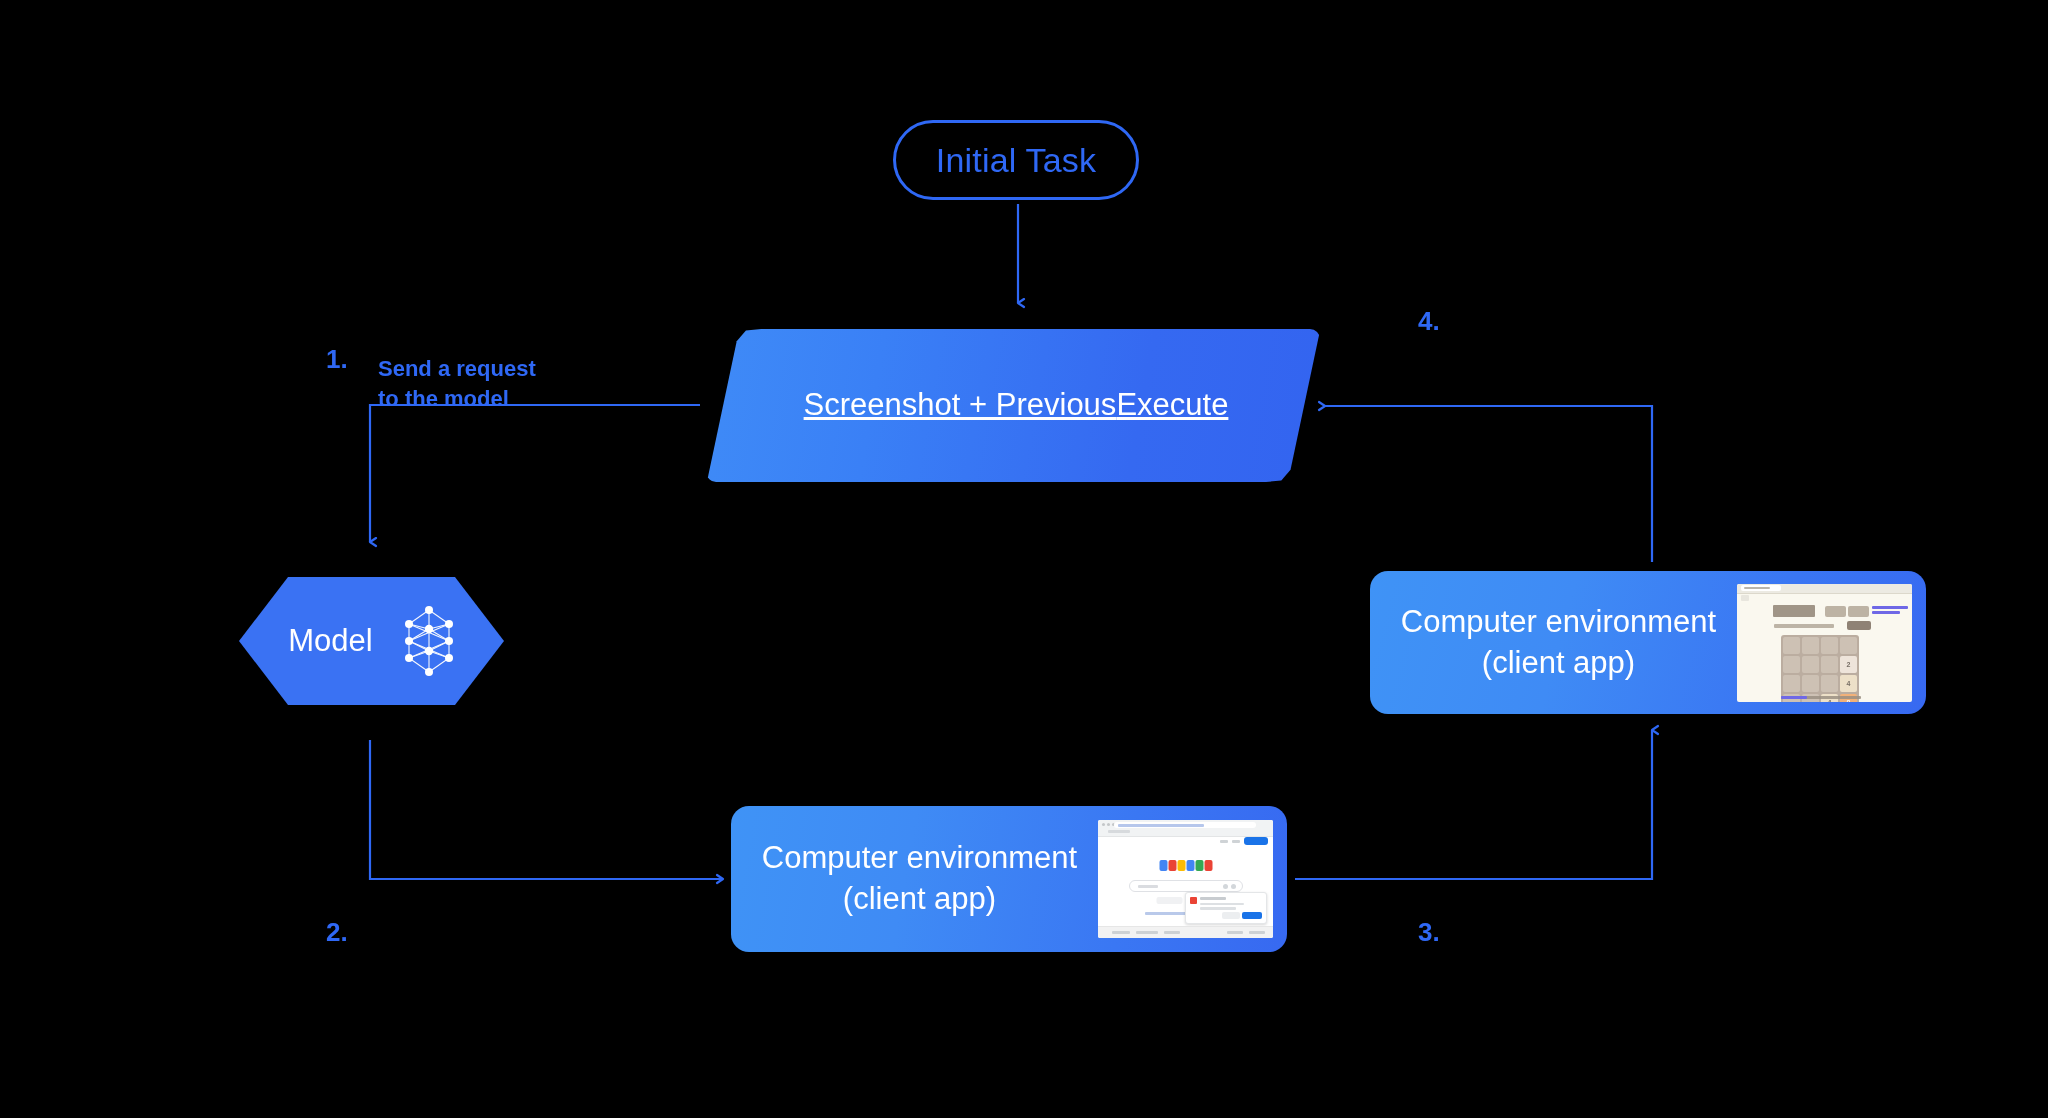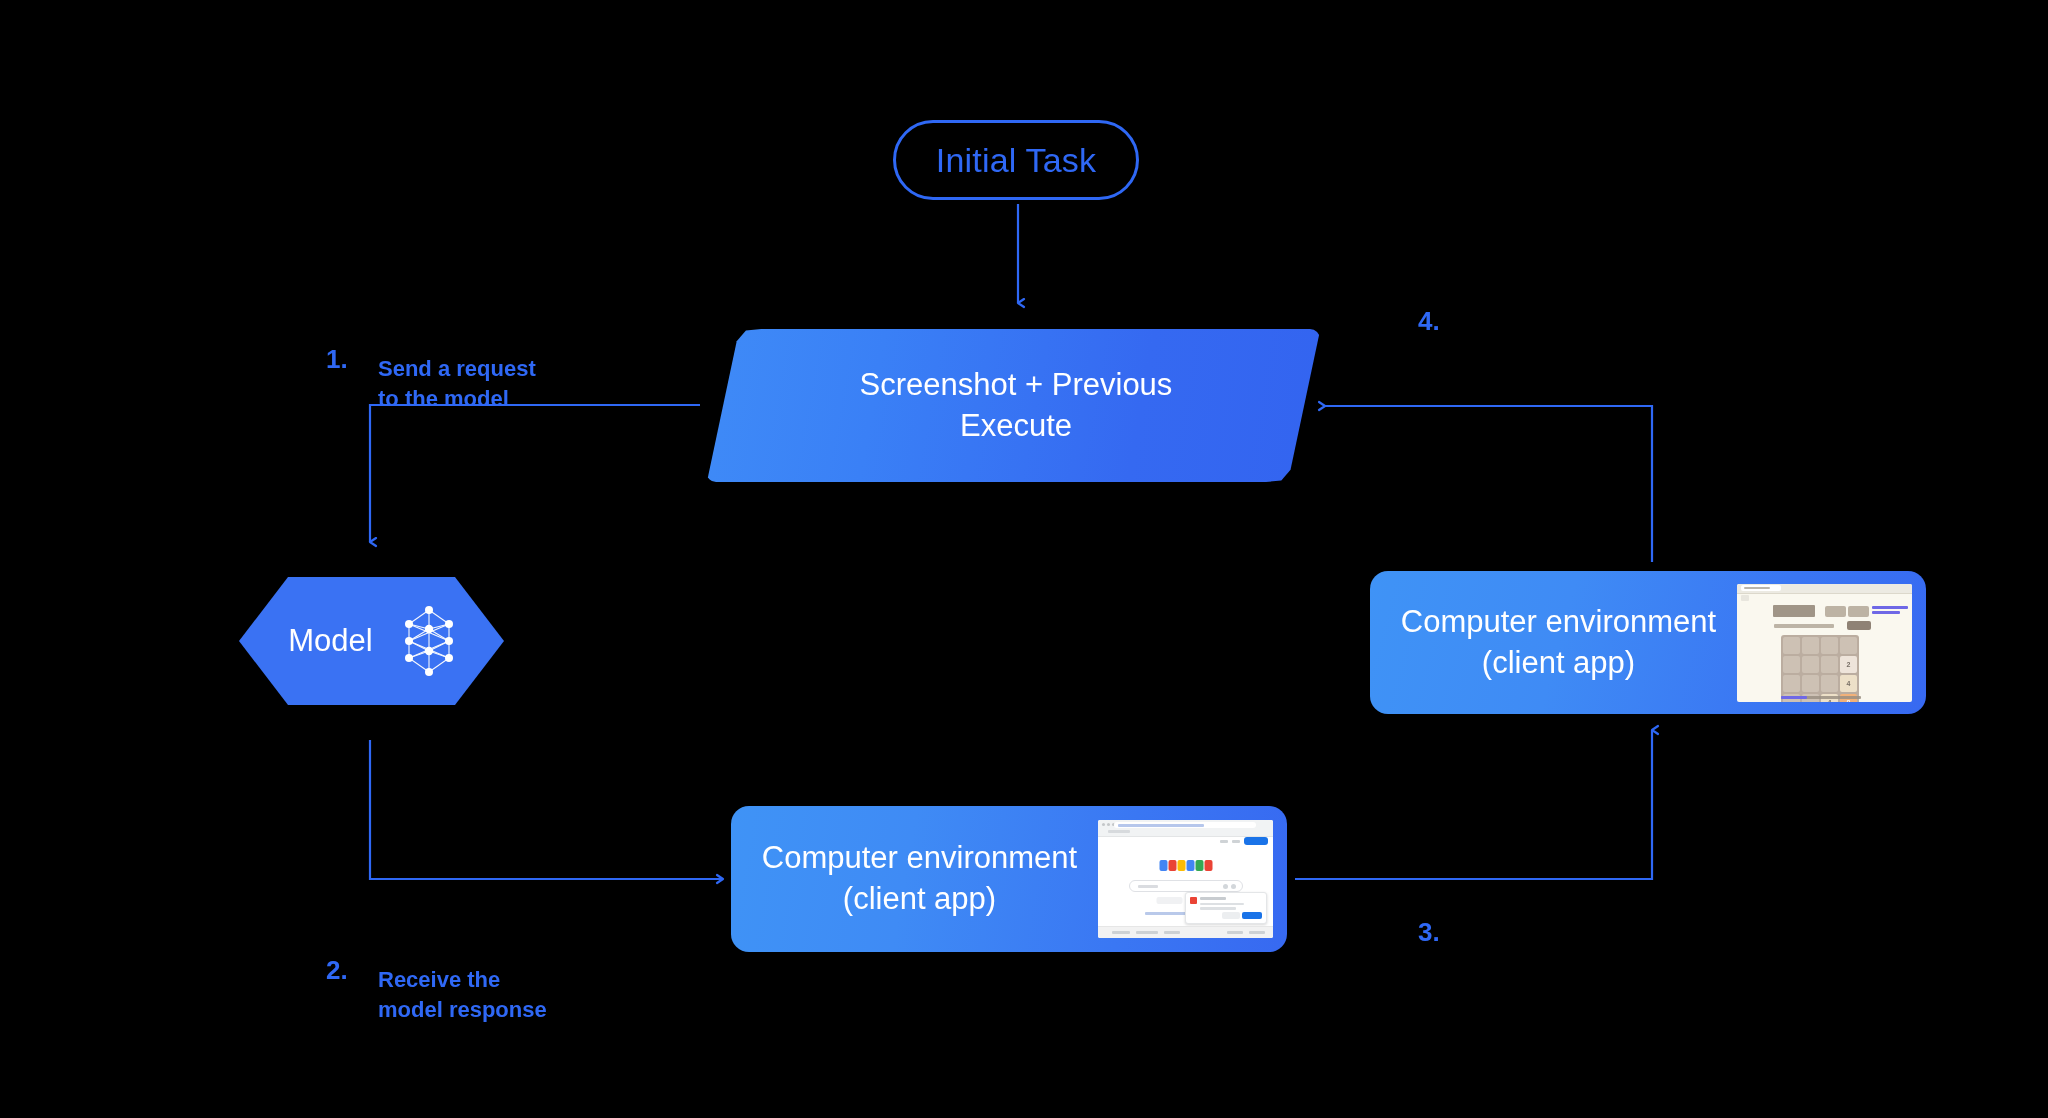--- a/index.html
+++ b/index.html
@@ -63,29 +63,30 @@
     position: absolute;
     inset: 0;
     background: linear-gradient(100deg, #3f8bf7 0%, #3a80f6 28%, #3569f1 70%, #3364f0 100%);
     clip-path: polygon(7.2% 100%, 0.8% 100%, 0.3% 97%, 5.0% 8%, 6.5% 1%, 9.0% 0%, 99.4% 0%, 99.9% 3%, 95.2% 92%, 93.7% 99%, 91.2% 100%);
     border-radius: 10px;
   }
   .parallelogram-label {
     position: absolute;
     inset: 0;
     display: flex;
-    flex-direction: column;
+    flex-direction: row;
     align-items: center;
     justify-content: center;
     color: #ffffff;
     font-size: 31px;
     line-height: 1.32;
     text-align: center;
     padding-left: 6px;
     box-sizing: border-box;
+    text-decoration: underline;
   }
 
   
   .model-hex-wrap {
     position: absolute;
     left: 239px;
     top: 577px;
     width: 265px;
     height: 128px;
   }
@@ -529,22 +530,20 @@
     </div>
   </div>
 
   <div class="step step1">
     <span class="step-num">1.</span>
     <span class="step-text">Send a request
 to the model</span>
   </div>
   <div class="step step2">
     <span class="step-num">2.</span>
-    <span class="step-text">Receive the
-model response</span>
   </div>
   <div class="step step3">
     <span class="step-num">3.</span>
   </div>
   <div class="step step4">
     <span class="step-num">4.</span>
   </div>
 
 </div>
 

